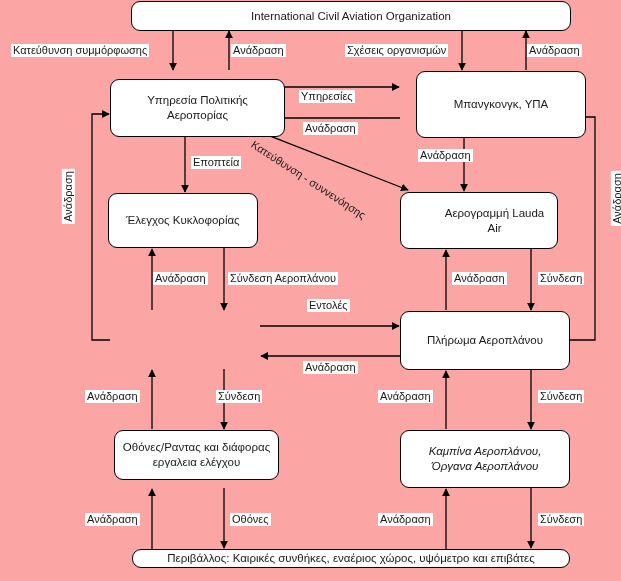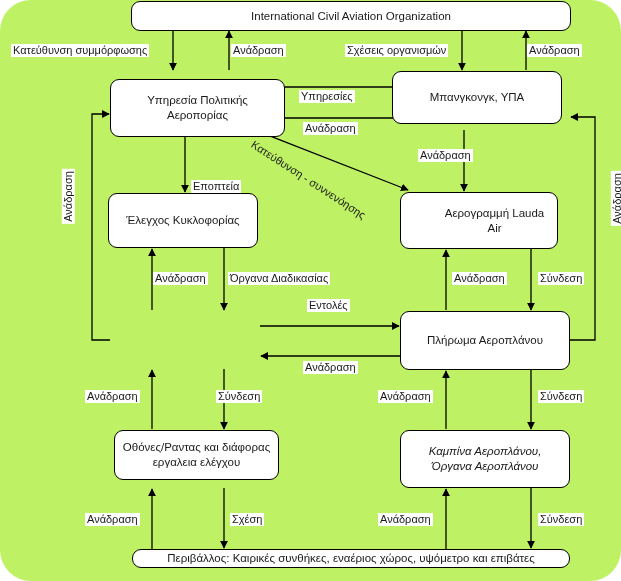--- a/index.html
+++ b/index.html
@@ -7,23 +7,22 @@
     padding: 0;
     background: #ffffff;
   }
   body {
     font-family: "Liberation Sans", sans-serif;
   }
   #diagram-root {
     position: relative;
     width: 621px;
     height: 581px;
-    background: #bef264;
+    background: #fca5a5;
     overflow: hidden;
-    border-radius: 31px;
   }
   #edge-layer {
     position: absolute;
     left: 0;
     top: 0;
     width: 621px;
     height: 581px;
   }
   .node {
     position: absolute;
@@ -130,21 +129,21 @@
     </g>
   </svg>
 
   <div class="node" style="left: 131px; top: 1px; width: 440px; height: 30px;">
     <span class="node-label">International Civil Aviation Organization</span>
   </div>
   <div class="node" style="left: 110px; top: 79px; width: 175px; height: 58px;">
     <span class="node-label">Υπηρεσία Πολιτικής
 Αεροπορίας</span>
   </div>
-  <div class="node" style="left: 392px; top: 71px; width: 170px; height: 53px;">
+  <div class="node" style="left: 416px; top: 71px; width: 170px; height: 67px;">
     <span class="node-label">Μπανγκονγκ, ΥΠΑ</span>
   </div>
   <div class="node" style="left: 108px; top: 193px; width: 150px; height: 55px;">
     <span class="node-label">Έλεγχος Κυκλοφορίας</span>
   </div>
   <div class="node" style="left: 400px; top: 192px; width: 158px; height: 57px; padding-left: 37px;">
     <span class="node-label">Αερογραμμή Lauda Air</span>
   </div>
   <div class="node" style="left: 400px; top: 311px; width: 170px; height: 59px;">
     <span class="node-label">Πλήρωμα Αεροπλάνου</span>
@@ -160,33 +159,33 @@
   <div class="node" style="left: 132px; top: 549px; width: 438px; height: 19px;">
     <span class="node-label">Περιβάλλος: Καιρικές συνθήκες, εναέριος χώρος, υψόμετρο και επιβάτες</span>
   </div>
 
   <div class="edge-label" style="left: 11px; top: 44px;">Κατεύθυνση συμμόρφωσης</div>
   <div class="edge-label" style="left: 231px; top: 44px;">Ανάδραση</div>
   <div class="edge-label" style="left: 345px; top: 44px;">Σχέσεις οργανισμών</div>
   <div class="edge-label" style="left: 527px; top: 44px;">Ανάδραση</div>
   <div class="edge-label" style="left: 299px; top: 90px;">Υπηρεσίες</div>
   <div class="edge-label" style="left: 303px; top: 122px;">Ανάδραση</div>
-  <div class="edge-label" style="left: 191px; top: 156px; margin-top: 24px;">Εποπτεία</div>
+  <div class="edge-label" style="left: 191px; top: 156px;">Εποπτεία</div>
   <div class="edge-label" style="left: 418px; top: 149px;">Ανάδραση</div>
   <div class="edge-label rot-diag" style="left: 254px; top: 137px;">Κατεύθυνση - συννενόησης</div>
   <div class="edge-label rot-90" style="left: 41px; top: 190px;">Ανάδραση</div>
   <div class="edge-label rot-90" style="left: 590px; top: 192px;">Ανάδραση</div>
   <div class="edge-label" style="left: 153px; top: 272px;">Ανάδραση</div>
-  <div class="edge-label" style="left: 228px; top: 272px;">Όργανα Διαδικασίας</div>
+  <div class="edge-label" style="left: 228px; top: 272px;">Σύνδεση Αεροπλάνου</div>
   <div class="edge-label" style="left: 452px; top: 272px;">Ανάδραση</div>
   <div class="edge-label" style="left: 538px; top: 272px;">Σύνδεση</div>
   <div class="edge-label" style="left: 307px; top: 299px;">Εντολές</div>
   <div class="edge-label" style="left: 303px; top: 361px;">Ανάδραση</div>
   <div class="edge-label" style="left: 85px; top: 390px;">Ανάδραση</div>
   <div class="edge-label" style="left: 216px; top: 390px;">Σύνδεση</div>
   <div class="edge-label" style="left: 378px; top: 390px;">Ανάδραση</div>
   <div class="edge-label" style="left: 538px; top: 390px;">Σύνδεση</div>
   <div class="edge-label" style="left: 85px; top: 513px;">Ανάδραση</div>
-  <div class="edge-label" style="left: 230px; top: 513px;">Σχέση</div>
+  <div class="edge-label" style="left: 230px; top: 513px;">Οθόνες</div>
   <div class="edge-label" style="left: 378px; top: 513px;">Ανάδραση</div>
   <div class="edge-label" style="left: 538px; top: 513px;">Σύνδεση</div>
 
 </div>
 
 </body></html>

